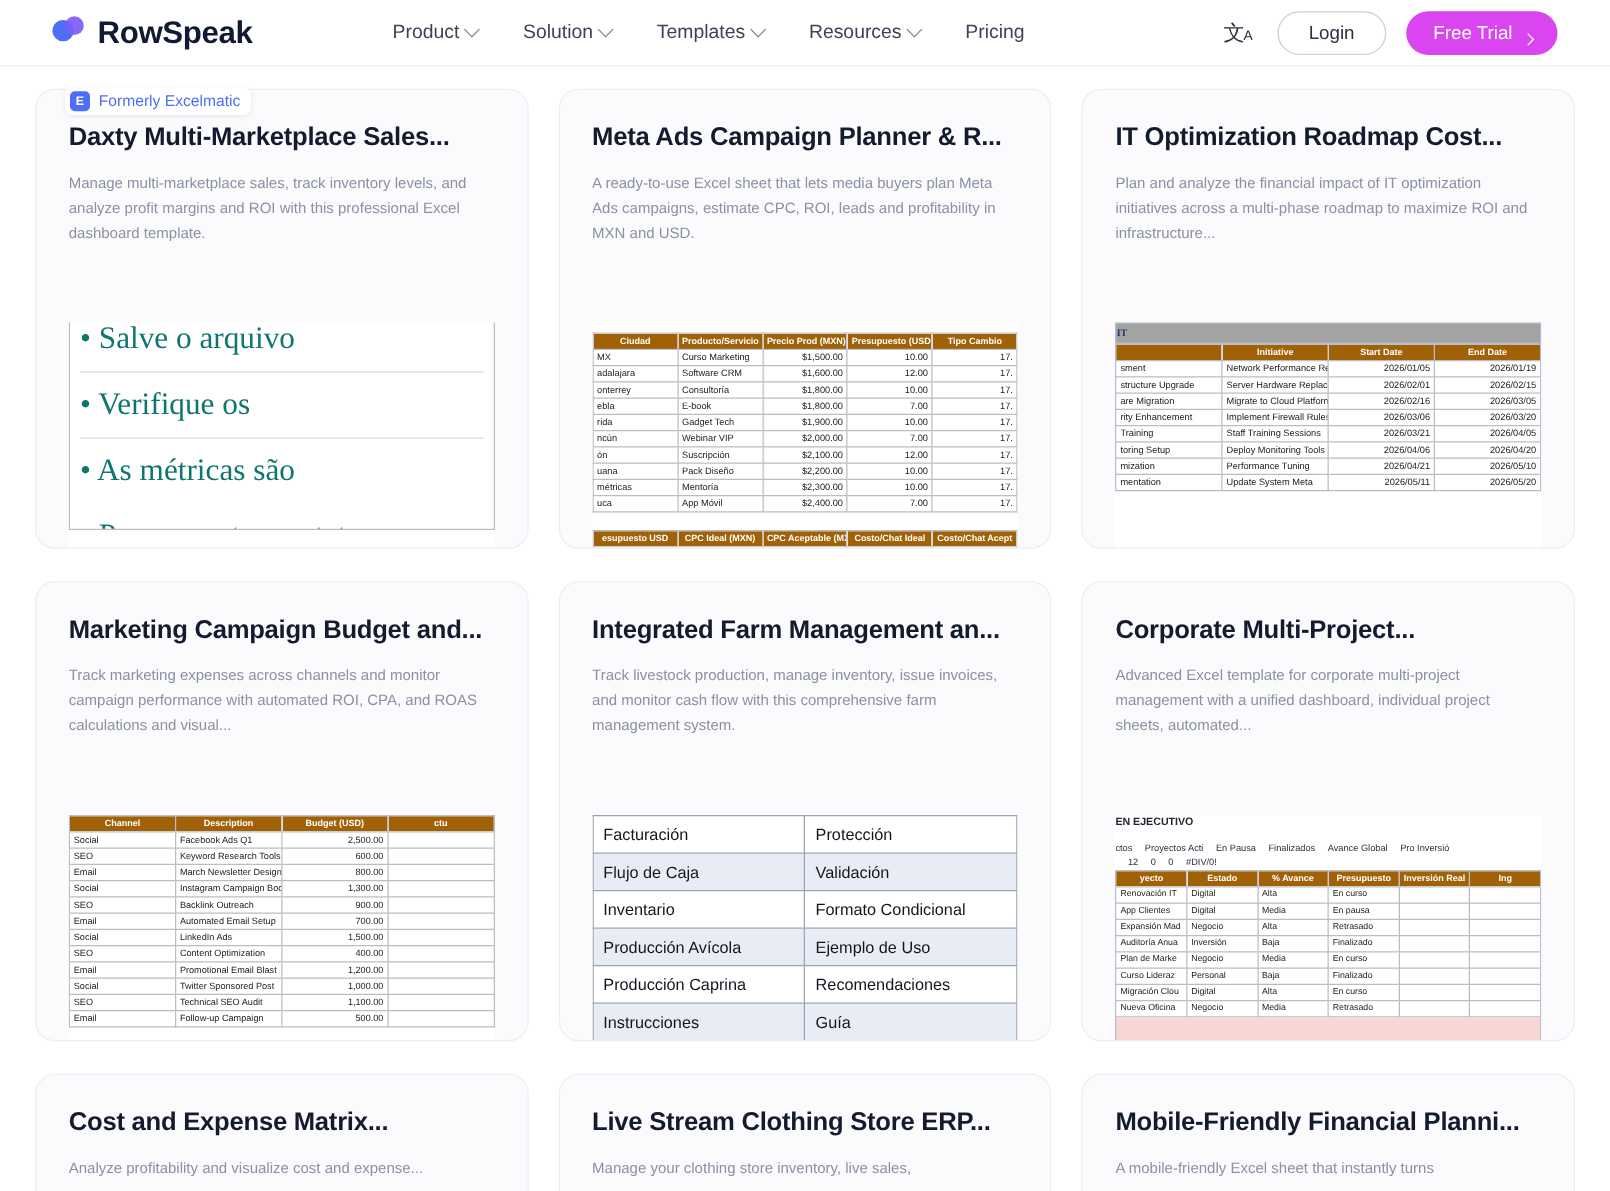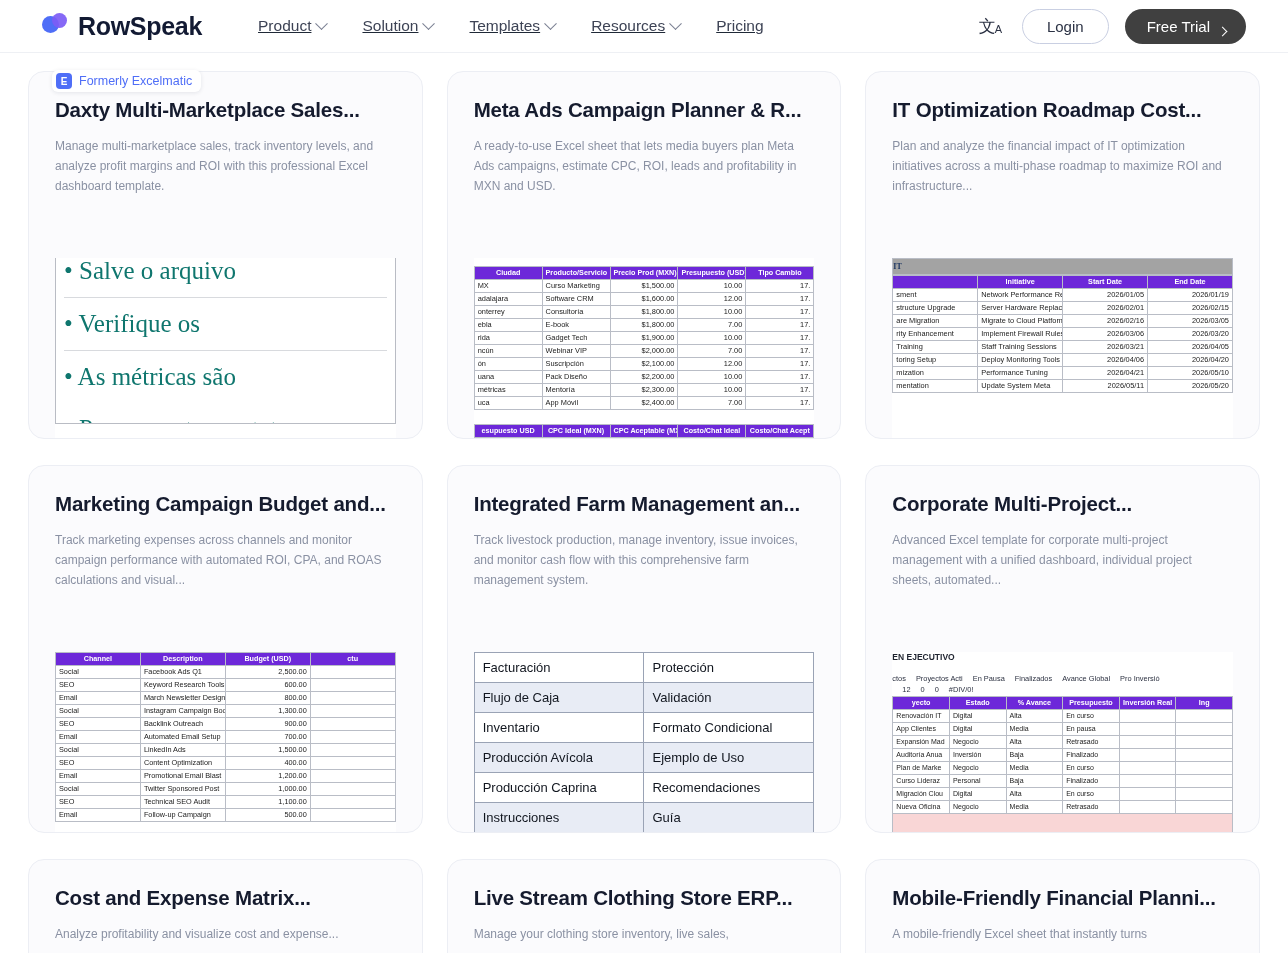--- a/index.html
+++ b/index.html
@@ -38,22 +38,21 @@
     width: 15px; height: 15px; border-radius: 50%;
     background: #7c5cf5;
     opacity: .92;
   }
   .brand-name {
     font-size: 25px; font-weight: 700; letter-spacing: -.3px;
     color: #121a33;
   }
   .nav {
     display: flex; align-items: center; gap: 36px;
-    margin-left: 56px;
-    text-decoration: underline;
+    margin-left: 112px;
   }
   .nav-item {
     display: flex; align-items: center; gap: 6px;
     font-size: 15.5px; color: #3d4355; cursor: pointer;
     white-space: nowrap;
   }
   .caret {
     width: 9px; height: 9px;
     border-right: 1.6px solid #7b8193;
     border-bottom: 1.6px solid #7b8193;
@@ -75,21 +74,21 @@
   .btn-login {
     border: 1px solid #c9cfe2;
     background: #fff;
     color: #2b3244;
     border-radius: 20px;
     padding: 8px 24px;
     font-size: 15px;
     cursor: pointer;
   }
   .btn-trial {
-    background: #404040;
+    background: #d946ef;
     color: #fff;
     border: none;
     border-radius: 20px;
     padding: 9px 20px 9px 22px;
     font-size: 15px;
     cursor: pointer;
     display: flex; align-items: flex-end; gap: 9px;
   }
   .btn-trial .chev {
     width: 7px; height: 7px;
@@ -190,21 +189,21 @@
   }
   table.sheet th, table.sheet td {
     border: 1px solid #b9bdc6;
     padding: 1px 3px;
     white-space: nowrap;
     overflow: hidden;
     height: 12.6px;
     line-height: 10px;
   }
   table.sheet th {
-    background: #6d28d9;
+    background: #a16207;
     color: #fff;
     font-weight: 700;
     font-size: 7.2px;
     text-align: center;
   }
   .num { text-align: right; }
 
   
   .meta-wrap { padding-top: 8px; }
   .meta-gap { height: 14px; }

